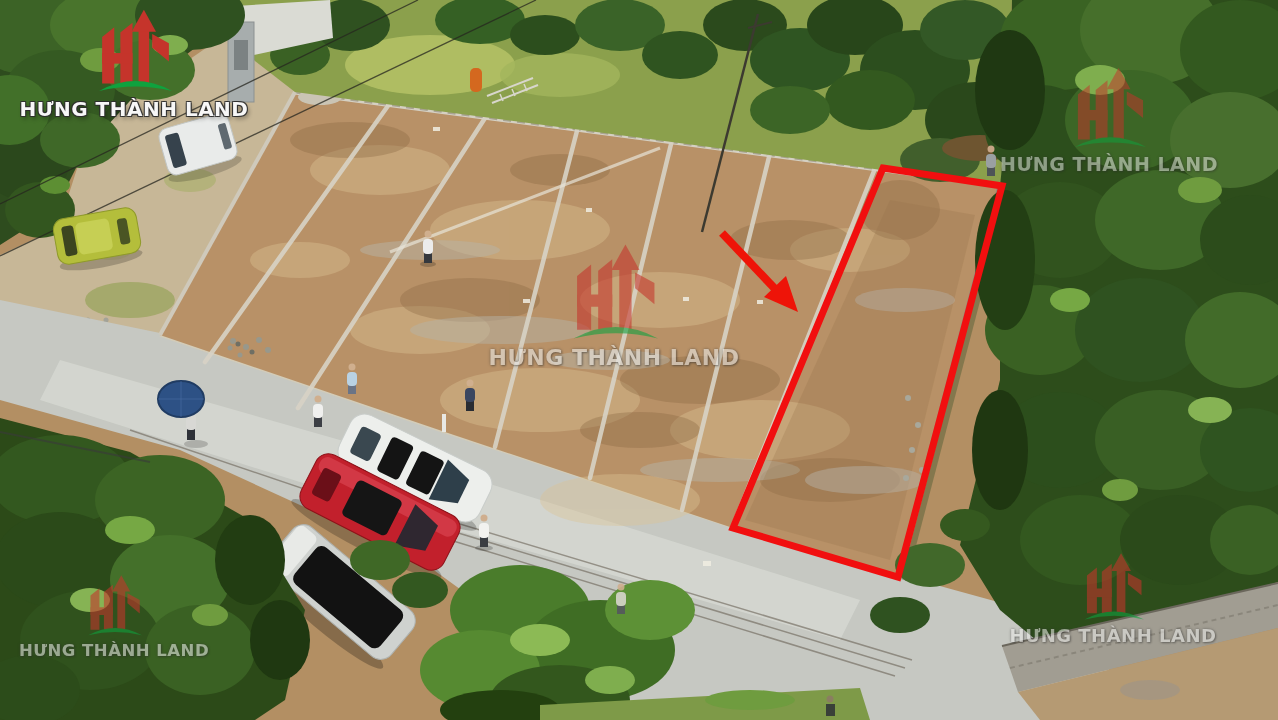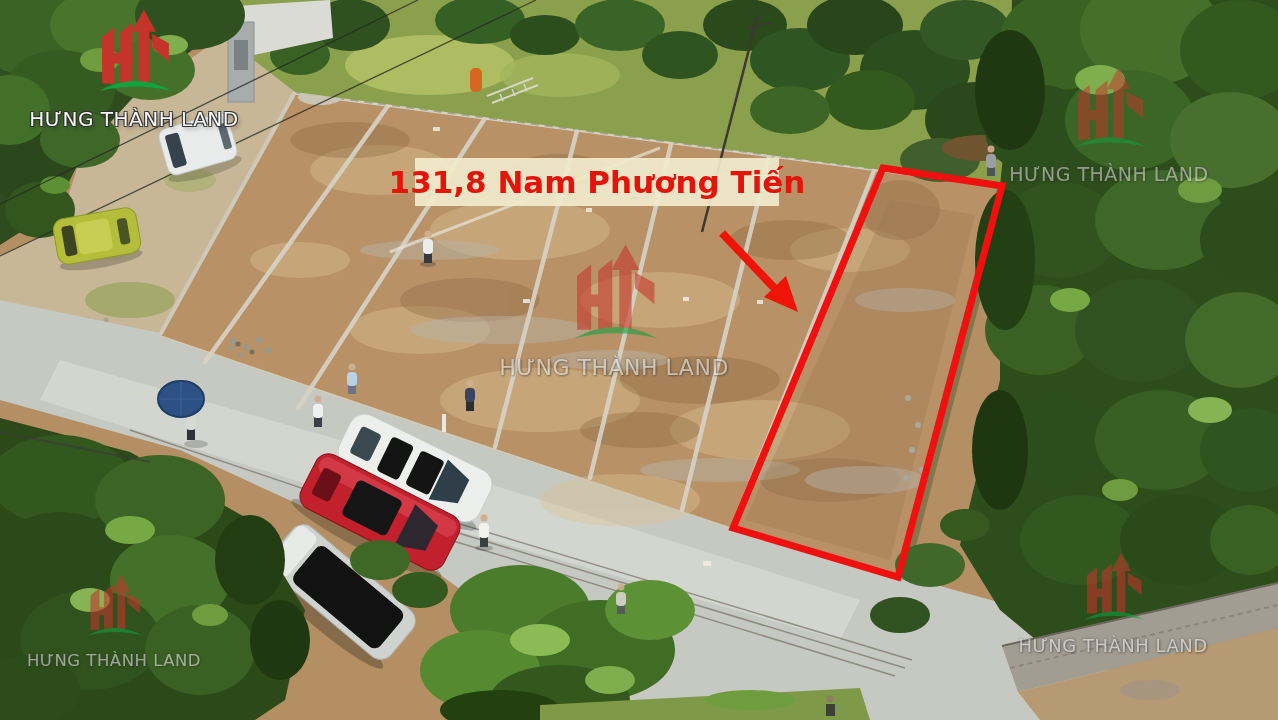--- a/index.html
+++ b/index.html
@@ -1,21 +1,21 @@
 <!DOCTYPE html>
 <html><head>
 <meta charset="utf-8">
 <style>
   html,body{margin:0;padding:0;background:#111;}
   .stage{position:relative;width:1278px;height:720px;overflow:hidden;font-family:"DejaVu Sans",sans-serif;}
   .scene{position:absolute;left:0;top:0;width:100%;height:100%;display:block;}
   .overlay-label{position:absolute;left:415px;top:158px;width:364px;height:48px;display:flex;align-items:center;justify-content:center;background:rgba(241,235,205,.92);color:#e4140a;font-size:31px;font-weight:600;white-space:nowrap;letter-spacing:0;}
   .logo{position:absolute;display:flex;flex-direction:column;align-items:center;}
   .logo-mark{display:block;}
-  .logo-text{font-weight:400;color:#f7f7f7;white-space:nowrap;letter-spacing:.5px;margin-top:13px;
+  .logo-text{font-weight:700;color:#f7f7f7;white-space:nowrap;letter-spacing:.5px;margin-top:3px;
     text-shadow:-1px -1px 0 rgba(45,45,45,.85),1px -1px 0 rgba(45,45,45,.85),-1px 1px 0 rgba(45,45,45,.85),1px 1px 0 rgba(45,45,45,.85),2px 3px 4px rgba(0,0,0,.35);}
   .logo-tl{left:34px;top:6px;width:200px;}
   .logo-tl .logo-mark{width:76px;height:88px;}
   .logo-tl .logo-text{font-size:20px;}
   .wm{opacity:.58;}
   .wm .logo-text{color:#e9e9e7;text-shadow:0 0 3px rgba(50,50,50,.85),1px 1px 2px rgba(40,40,40,.7);}
   .logo-center{left:505px;top:240px;width:218px;}
   .logo-center .logo-mark{width:88px;height:102px;}
   .logo-center .logo-text{font-size:22px;}
   .logo-tr{left:1016px;top:64px;width:186px;opacity:.52;}
@@ -380,21 +380,20 @@
 
     <g>
       <polygon points="883,168 1002,186 898,577 733,528" fill="none" stroke="#f10f0f" stroke-width="7"></polygon>
       <g>
         <line x1="722" y1="233" x2="778" y2="292" stroke="#ee1408" stroke-width="8"></line>
         <polygon points="798,312 764,297 786,276" fill="#ee1408"></polygon>
       </g>
     </g>
   </svg>
 
-  <div class="overlay-label">131,8 Nam Phương Tiến</div>
 
   <div class="logo logo-tl">
     <svg class="logo-mark" viewBox="0 0 100 116">
         <use href="#ht-mark"></use>
       </svg>
     <div class="logo-text">HƯNG THÀNH LAND</div>
   </div>
   <div class="logo logo-center wm">
     <svg class="logo-mark" viewBox="0 0 100 116">
         <use href="#ht-mark"></use>

